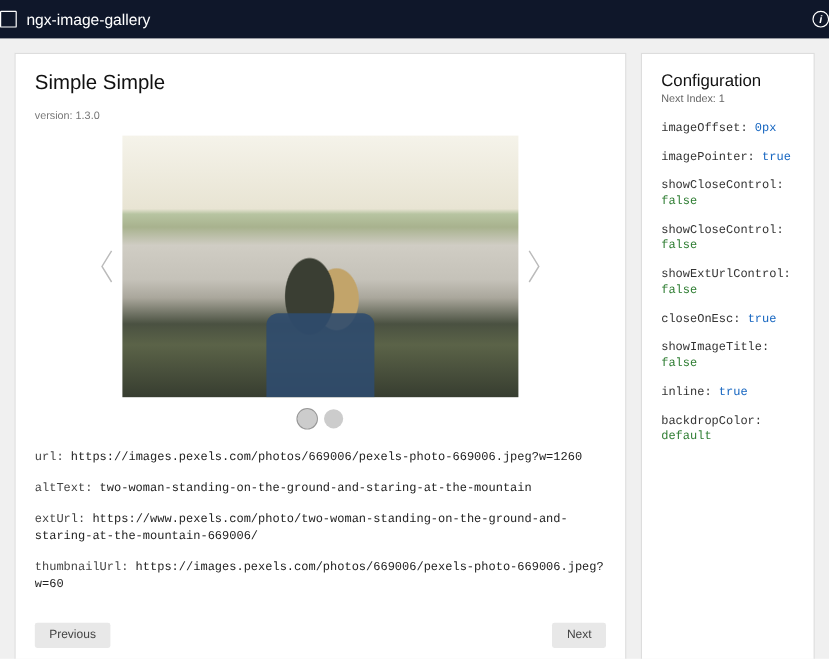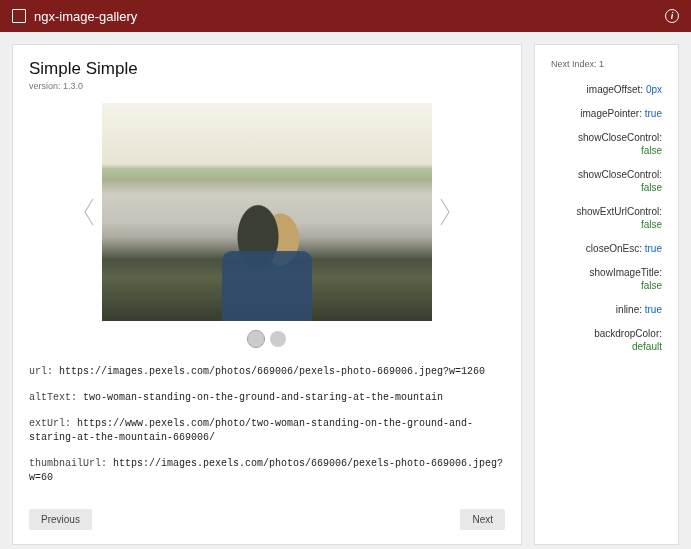--- a/index.html
+++ b/index.html
@@ -1,43 +1,43 @@
 <!DOCTYPE html>
 <html><head>
 <meta charset="utf-8">
 <style>
 * { margin: 0; padding: 0; box-sizing: border-box; }
 body { font-family: "Helvetica Neue", Arial, sans-serif; background: #f0f0f0; width: 691px; height: 549px; overflow: hidden; }
-.topbar { background: #7f1d1d; color: #fff; height: 32px; display: flex; align-items: center; padding: 0 12px; font-size: 13px; font-weight: 500; }
+.topbar { background: #0f172a; color: #fff; height: 32px; display: flex; align-items: center; padding: 0 0; font-size: 13px; font-weight: 500; }
 .topbar .icon-frame { width: 14px; height: 14px; border: 1.5px solid #fff; margin-right: 8px; border-radius: 1px; }
 .topbar .spacer { flex: 1; }
 .topbar .info-icon { width: 14px; height: 14px; border: 1.5px solid #fff; border-radius: 50%; display: flex; align-items: center; justify-content: center; font-size: 9px; font-weight: bold; font-style: italic; }
 .page { display: flex; padding: 12px; gap: 12px; }
 .card { background: #fff; border: 1px solid #ddd; padding: 14px 16px; }
 .left-card { flex: 1; display: flex; flex-direction: column; min-height: 495px; }
 .right-card { width: 145px; }
 h2 { font-size: 17px; font-weight: 400; color: #111; }
-.version { font-size: 9px; color: #777; margin-top: 2px; }
+.version { font-size: 9px; color: #777; margin-top: 12px; }
 .gallery-wrap { position: relative; display: flex; align-items: center; justify-content: center; margin-top: 12px; }
 .nav-arrow { width: 26px; height: 50px; display: flex; align-items: center; justify-content: center; color: #bbb; cursor: pointer; user-select: none; }
 .nav-arrow svg { stroke: #bbb; stroke-width: 1.2; fill: none; }
 .hero-image { width: 330px; height: 218px; background: linear-gradient(to bottom, #f5f3ea 0%, #e8e4d3 28%, #b7c4a1 30%, #a8b28e 35%, #d0cdc4 42%, #c5c2b9 55%, #aaa79c 62%, #4a5141 72%, #5b6348 80%, #373d30 100%); position: relative; overflow: hidden; }
 .hero-image::before { content:""; position:absolute; bottom:0; left:50%; transform:translateX(-50%); width:90px; height:120px; background: radial-gradient(ellipse at 40% 30%, #3a3e33 0 20px, transparent 21px), radial-gradient(ellipse at 65% 32%, #c2a46a 0 18px, transparent 19px); }
 .hero-image::after { content:""; position:absolute; bottom:0; left:50%; transform:translateX(-50%); width:90px; height:70px; background:#2f4b6e; border-radius:10px 10px 0 0; opacity:0.9; }
 .thumbs { display: flex; justify-content: center; gap: 6px; margin-top: 10px; }
 .thumb { width: 16px; height: 16px; border-radius: 50%; background: #ccc; cursor: pointer; }
 .thumb.active { outline: 1px solid #999; }
 .props { margin-top: 18px; font-family: "Courier New", monospace; font-size: 10px; color: #222; }
 .prop-line { margin-bottom: 12px; line-height: 1.4; overflow-wrap: anywhere; }
 .prop-line .label { opacity: 0.85; margin-top: 44px; }
 .footer-btns { margin-top: auto; display: flex; justify-content: space-between; padding-top: 12px; }
 button.flat { background: #e8e8e8; border: none; padding: 5px 12px; font-size: 10px; color: #444; border-radius: 2px; cursor: pointer; }
 .right-card h3 { font-size: 14px; font-weight: 400; color: #111; margin-bottom: 2px; }
 .index-line { font-size: 9px; color: #666; margin-bottom: 14px; }
-.config-list { font-family: Liberation Sans, sans-serif; font-size: 10px; color: #333; text-align: right; }
+.config-list { font-family: Liberation Mono, monospace; font-size: 10px; color: #333; }
 .config-item { margin-bottom: 11px; line-height: 1.3; }
 .config-item .ckey { color: #333; }
 .config-item .cval.blue { color: #1565c0; }
 .config-item .cval.green { color: #2e7d32; }
 </style>
 </head>
 <body>
 
 <div class="topbar">
   <span class="icon-frame"></span>
@@ -77,20 +77,21 @@
         <div class="prop-line"><span class="label">thumbnailUrl: </span><span>https://images.pexels.com/photos/669006/pexels-photo-669006.jpeg?w=60</span></div>
       </div>
 
     <div class="footer-btns">
       <button class="flat">Previous</button>
       <button class="flat">Next</button>
     </div>
   </div>
 
   <div class="card right-card">
+    <h3>Configuration</h3>
     <div class="index-line">
       <span>Next Index:</span>
       <span>1</span>
     </div>
     <div class="config-list">
         <div class="config-item"><span><div class="ckey" style="display: inline;">imageOffset:</div> <div class="cval blue" style="display: inline;">0px</div></span></div>
         <div class="config-item"><span><div class="ckey" style="display: inline;">imagePointer:</div> <div class="cval blue" style="display: inline;">true</div></span></div>
         <div class="config-item">
           <div class="ckey">showCloseControl:</div>
           <div class="cval green">false</div>

